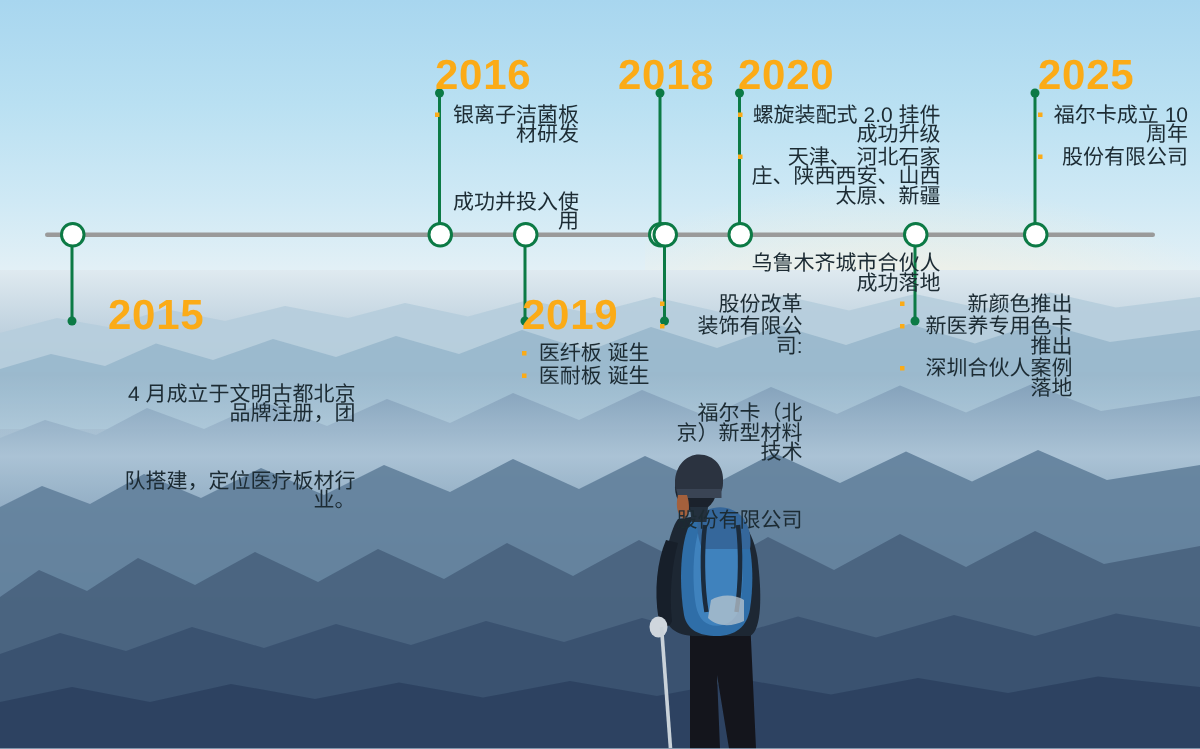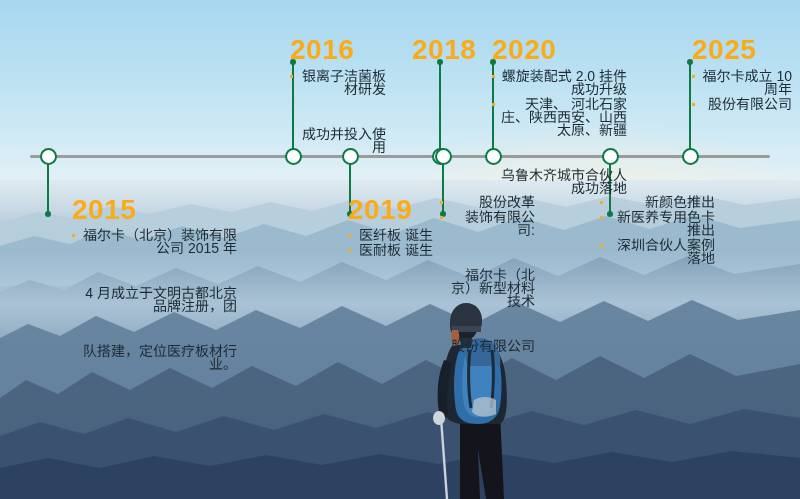--- a/index.html
+++ b/index.html
@@ -195,21 +195,20 @@
       <div class="stem" style="left: 610px; top: 156px; height: 58px;"></div>
       <div class="node" style="left: 610px;"></div>
       <div class="dot" style="left: 690px; top: 59px;"></div>
       <div class="stem" style="left: 690px; top: 62px; height: 94px;"></div>
       <div class="node" style="left: 690px;"></div>
     </div>
   <div id="entries">
       <div class="entry down" id="e2015">
         <div class="year">2015</div>
         <ul class="bullets">
-          <li>福尔卡（北京）装饰有限公司 2015 年</li>
           <li class="cont">4 月成立于文明古都北京品牌注册，团</li>
           <li class="cont">队搭建，定位医疗板材行业。</li>
         </ul>
       </div>
       <div class="entry up" id="e2016">
         <div class="year">2016</div>
         <ul class="bullets">
           <li>银离子洁菌板材研发</li>
           <li class="cont">成功并投入使用</li>
         </ul>

